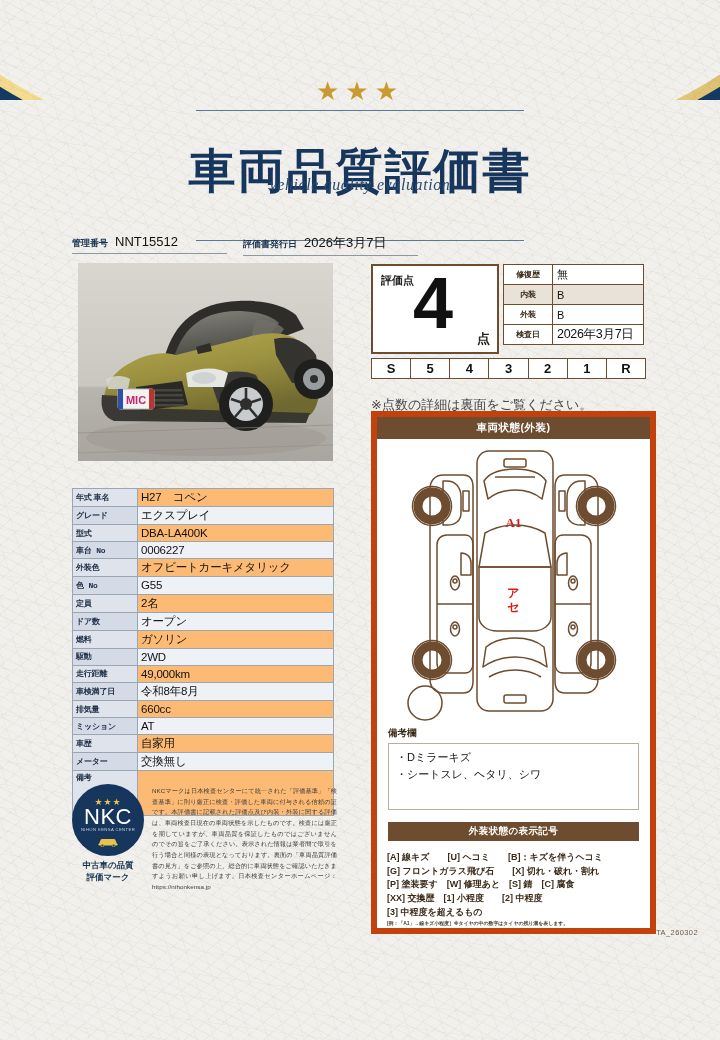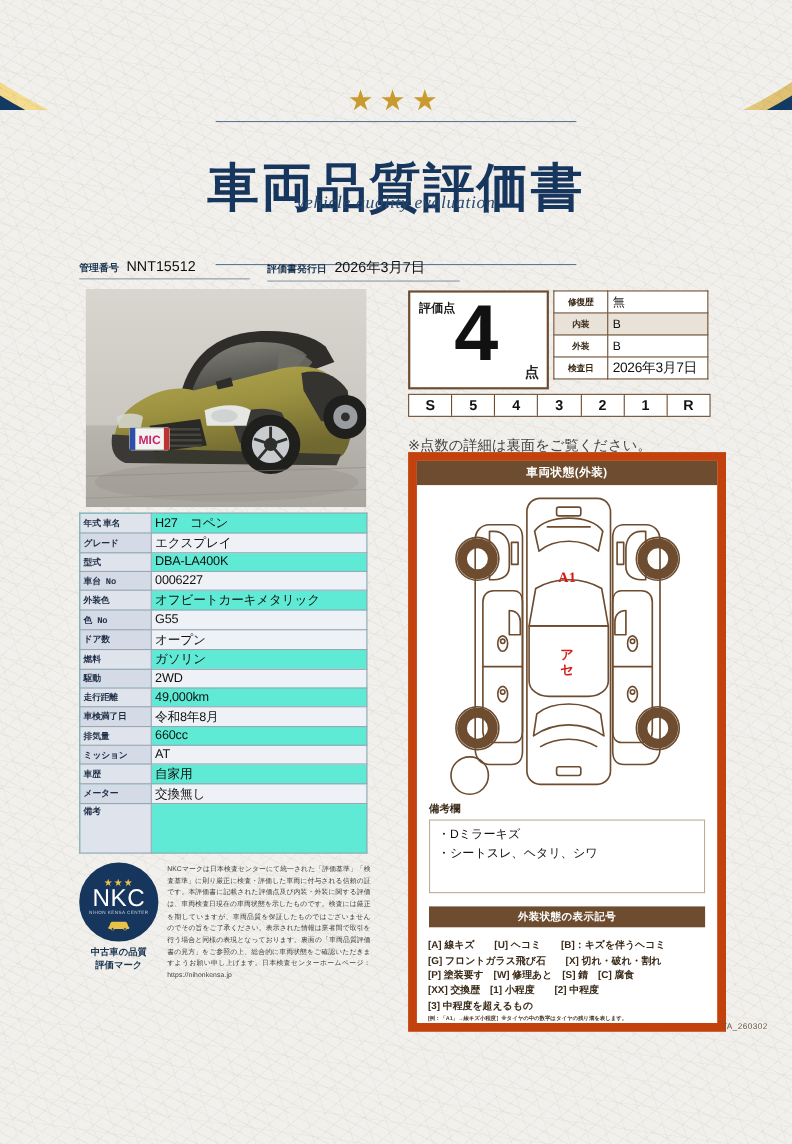--- a/index.html
+++ b/index.html
@@ -67,22 +67,22 @@
   .meta.m2{left:243px;width:175px;}
   .meta .lbl{font-size:9px;font-weight:700;color:#16324f;white-space:nowrap;}
   .meta .val{font-size:13px;color:#111;white-space:nowrap;}
 
   
   .photo{position:absolute;left:78px;top:263px;width:255px;height:198px;
     background:#cfcbc5;overflow:hidden;}
   .photo svg{display:block;}
 
   
-  .spec{position:absolute;left:72px;top:466px;width:262px;
-    border-collapse:collapse;font-size:10px;background:#5eead4;}
+  .spec{position:absolute;left:72px;top:488px;width:262px;
+    border-collapse:collapse;font-size:10px;background:#fdba74;}
   .spec td{border:1px solid #9aa6b4;padding:1px 3px;height:14.2px;}
   .spec td.k{width:58px;background:#dfe4ec;color:#1c2d45;font-size:8px;font-weight:700;
     text-align:left;letter-spacing:-.2px;}
   .spec td.v{font-size:11.5px;color:#111;letter-spacing:-.2px;}
   .spec tr.alt td.v{background:#eef1f6;}
   .spec tr.alt td.k{background:#d4dae6;font-family:Liberation Mono, monospace;}
   .spec td.rem{height:42px;vertical-align:top;}
 
   
   .nkc{position:absolute;left:72px;top:784px;width:265px;display:flex;gap:8px;}
@@ -121,21 +121,21 @@
 
   .scale{position:absolute;left:371px;top:358px;width:273px;display:flex;
     border:1px solid #6d4c2f;background:#fff;}
   .scale div{flex:1;text-align:center;font-size:13px;font-weight:700;color:#111;
     padding:2px 0;border-right:1px solid #6d4c2f;}
   .scale div:last-child{border-right:none;}
   .scale-note{position:absolute;left:371px;top:396px;font-size:13px;color:#444;}
 
   
   .cond{position:absolute;left:371px;top:411px;width:273px;height:511px;
-    border:8px solid #c2410c;background:#fff;}
+    border:6px solid #c2410c;background:#fff;}
   .cond-hd{background:#6d4c2f;color:#fff;text-align:center;font-size:10.5px;
     font-weight:700;padding:4px 0;letter-spacing:.5px;}
   .diagram{position:relative;height:288px;}
   .diagram svg{position:absolute;left:50%;top:2px;transform:translateX(-50%);}
   .mark{position:absolute;color:#d91a14;font-size:13px;font-weight:700;
     font-family:"Liberation Serif",serif;text-align:center;line-height:1.15;}
   .mark.m-a1{left:0;right:0;top:77px;}
   .mark.m-ase{left:0;right:0;top:148px;font-size:12px;
     font-family:"Liberation Sans",sans-serif;}
 
@@ -277,20 +277,24 @@
             <td class="v">0006227</td>
           </tr>
           <tr>
             <td class="k">外装色</td>
             <td class="v">オフビートカーキメタリック</td>
           </tr>
           <tr class="alt">
             <td class="k">色 No</td>
             <td class="v">G55</td>
           </tr>
+          <tr>
+            <td class="k">定員</td>
+            <td class="v">2名</td>
+          </tr>
           <tr class="alt">
             <td class="k">ドア数</td>
             <td class="v">オープン</td>
           </tr>
           <tr>
             <td class="k">燃料</td>
             <td class="v">ガソリン</td>
           </tr>
           <tr class="alt">
             <td class="k">駆動</td>

